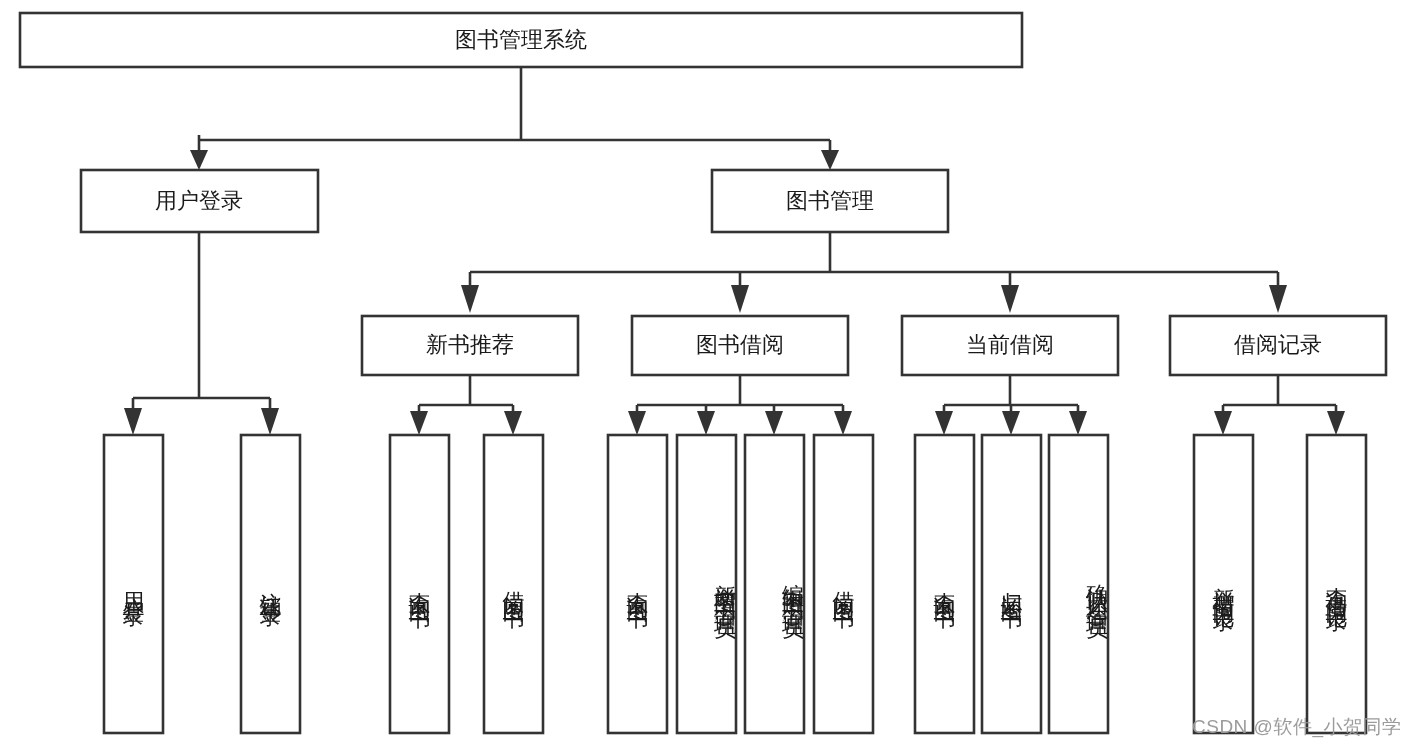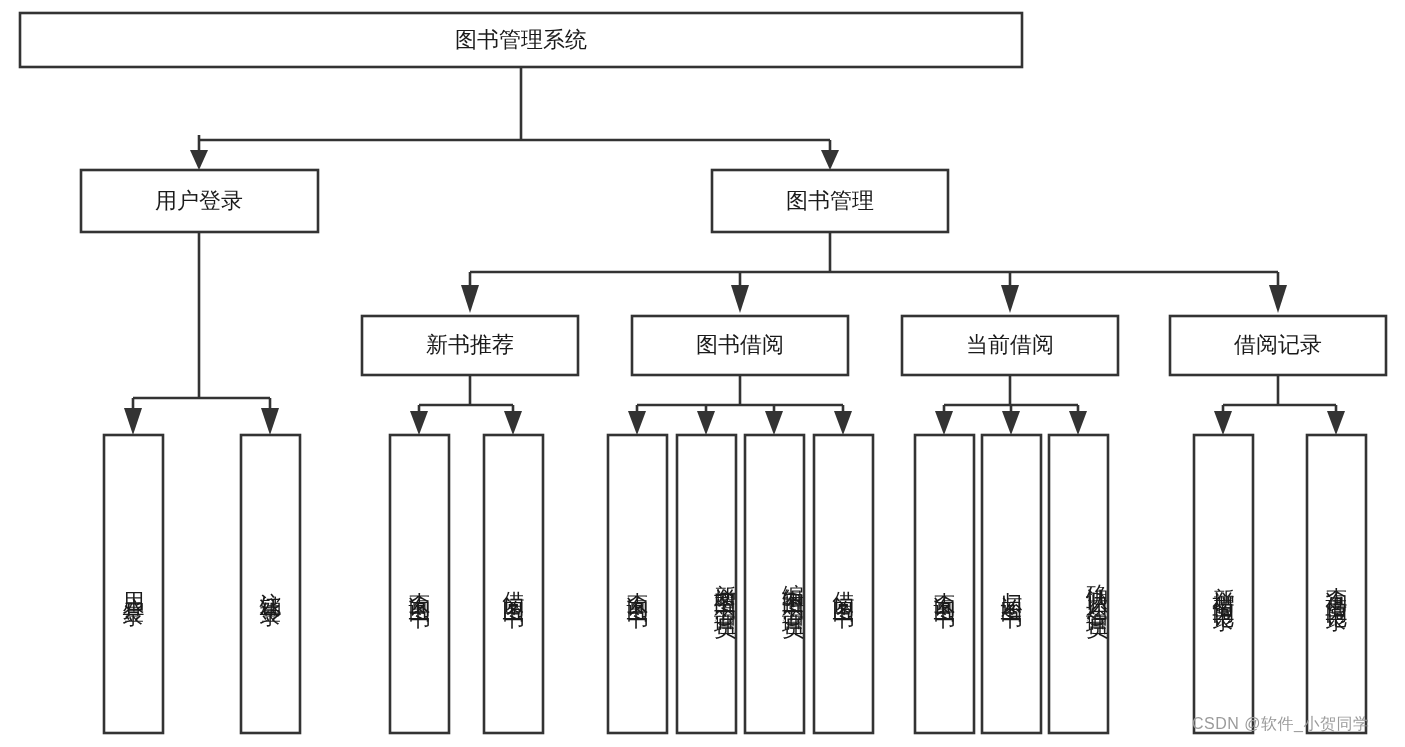--- a/index.html
+++ b/index.html
@@ -59,21 +59,21 @@
     color: #1a1a1a;
     white-space: nowrap;
     text-align: center;
     pointer-events: none;
   }
   .watermark {
     position: absolute;
     left: 1192px;
     top: 714px;
     font-family: "Liberation Sans", "DejaVu Sans", sans-serif;
-    font-size: 16px;
+    font-size: 19px;
     color: #9b9b9b;
     white-space: nowrap;
     letter-spacing: 0.5px;
   }
 </style>
 </head>
 <body>
 
 <div id="diagram-root">
 

